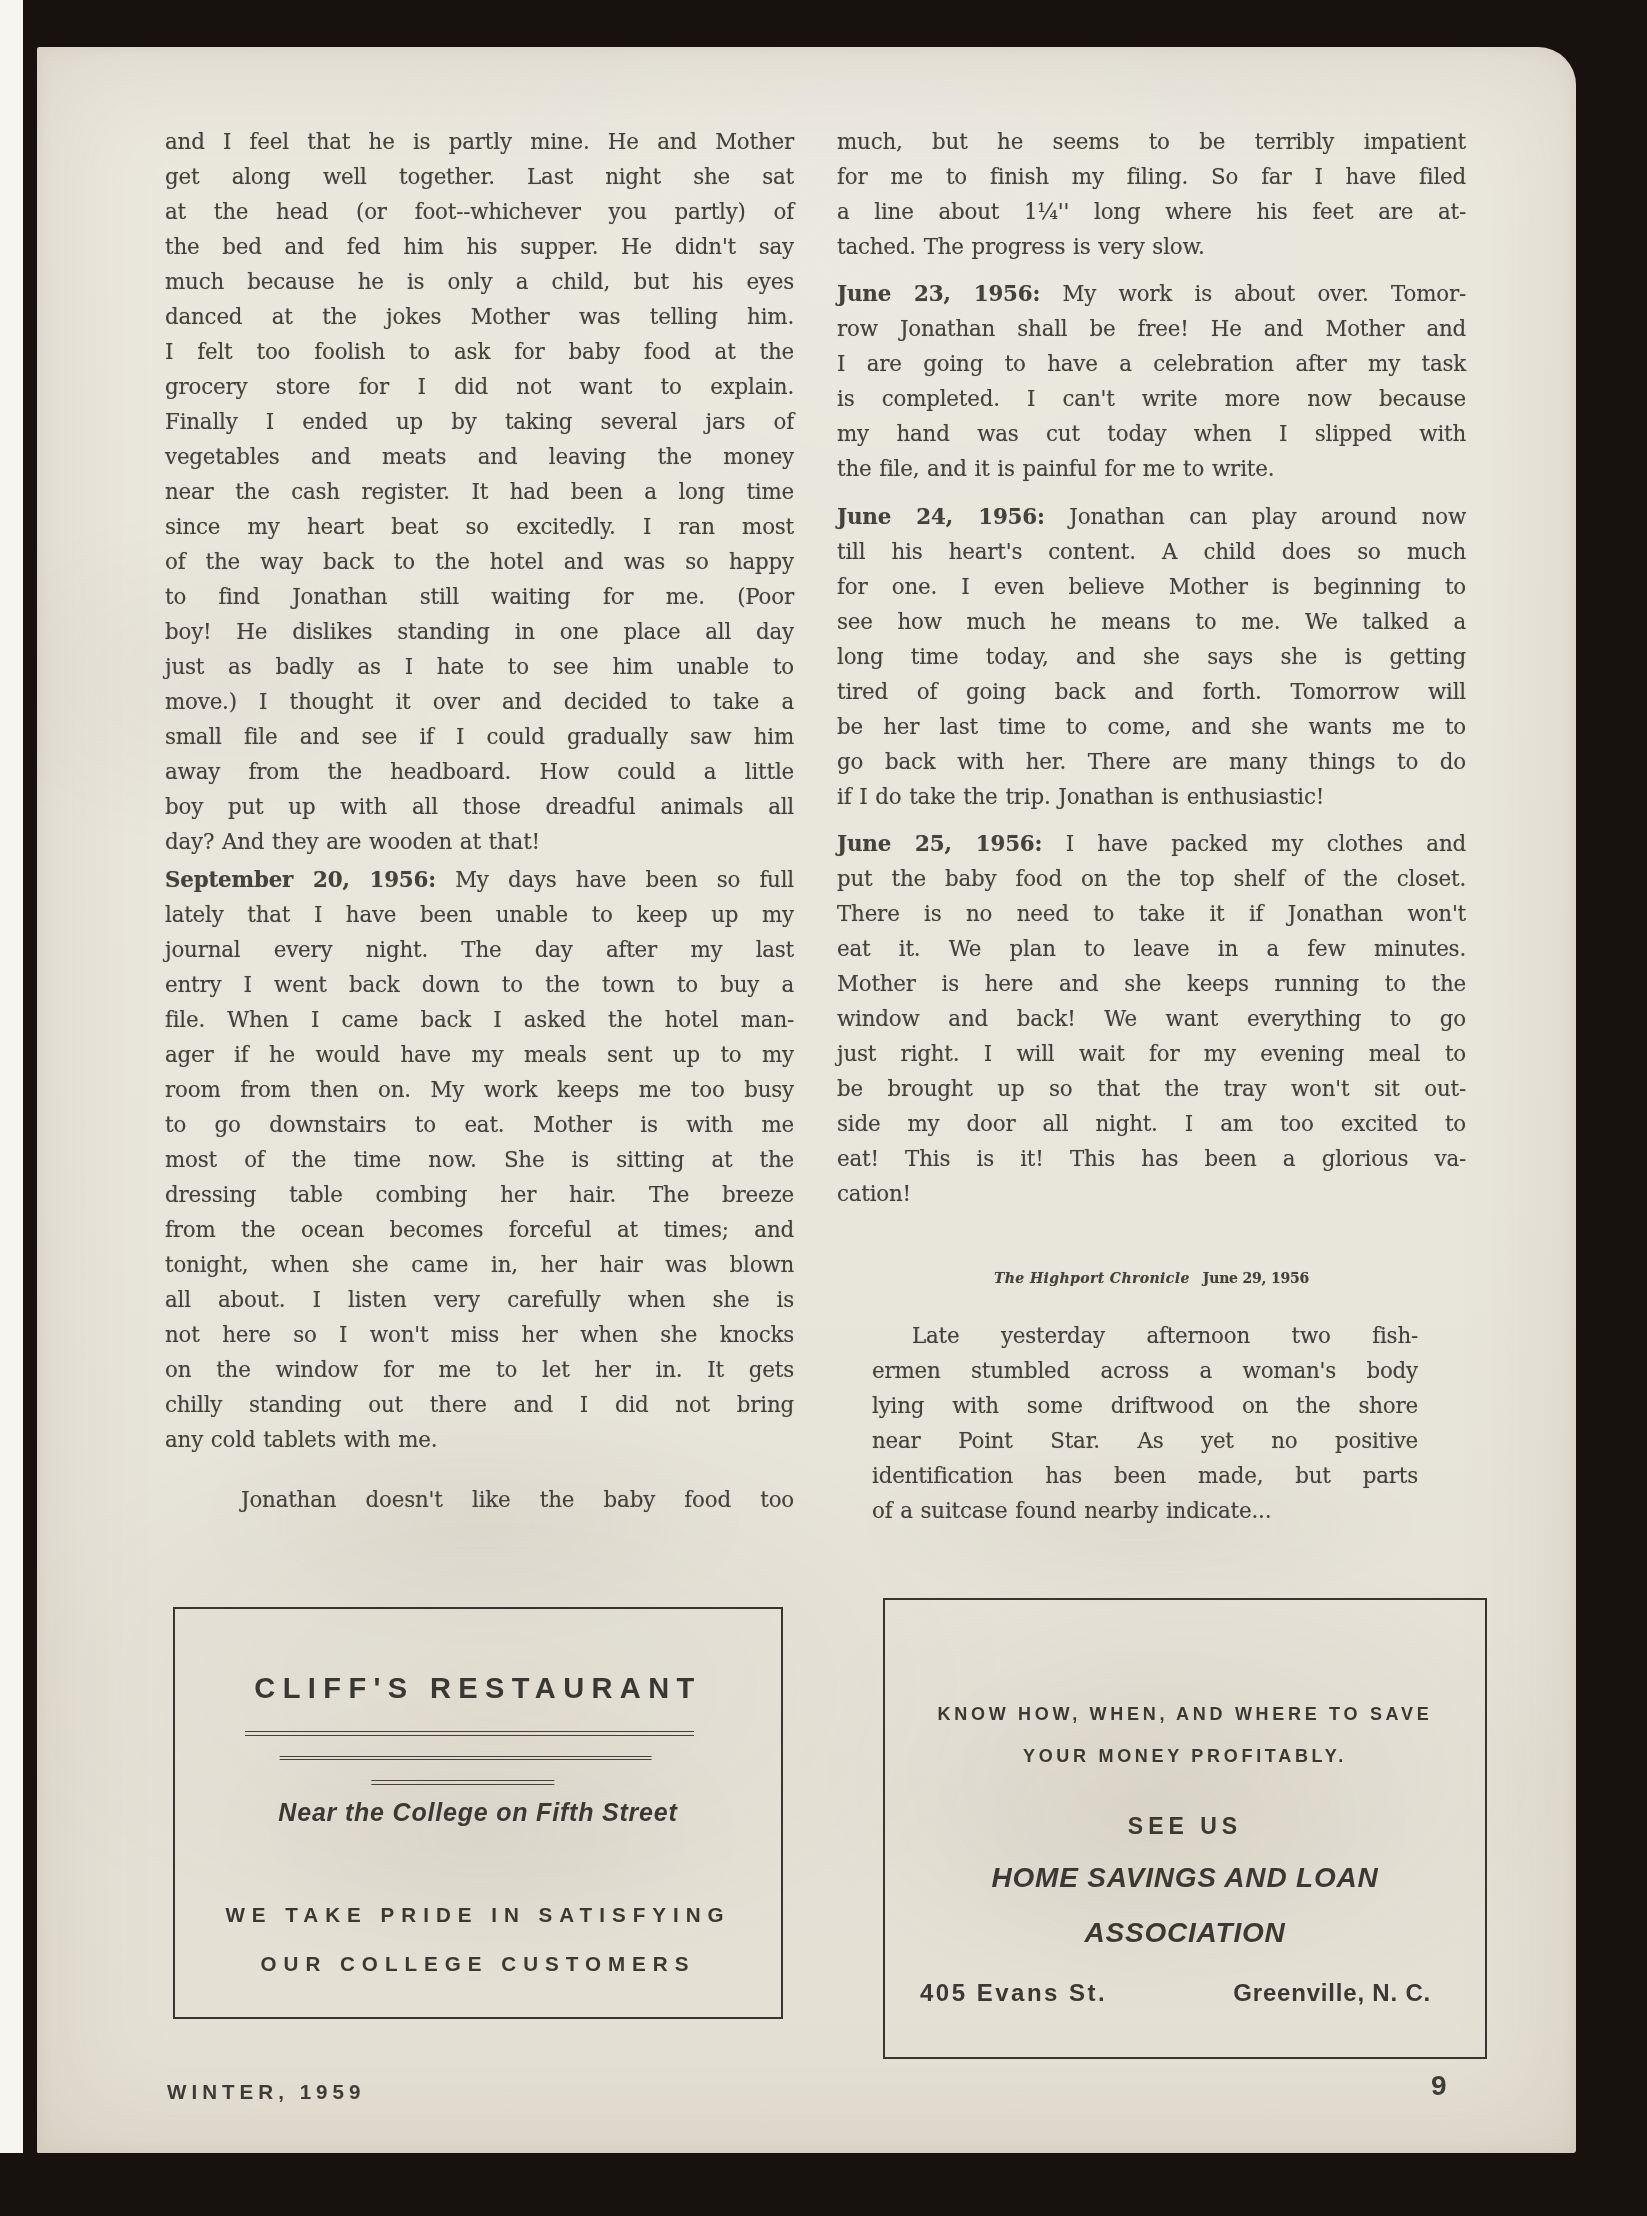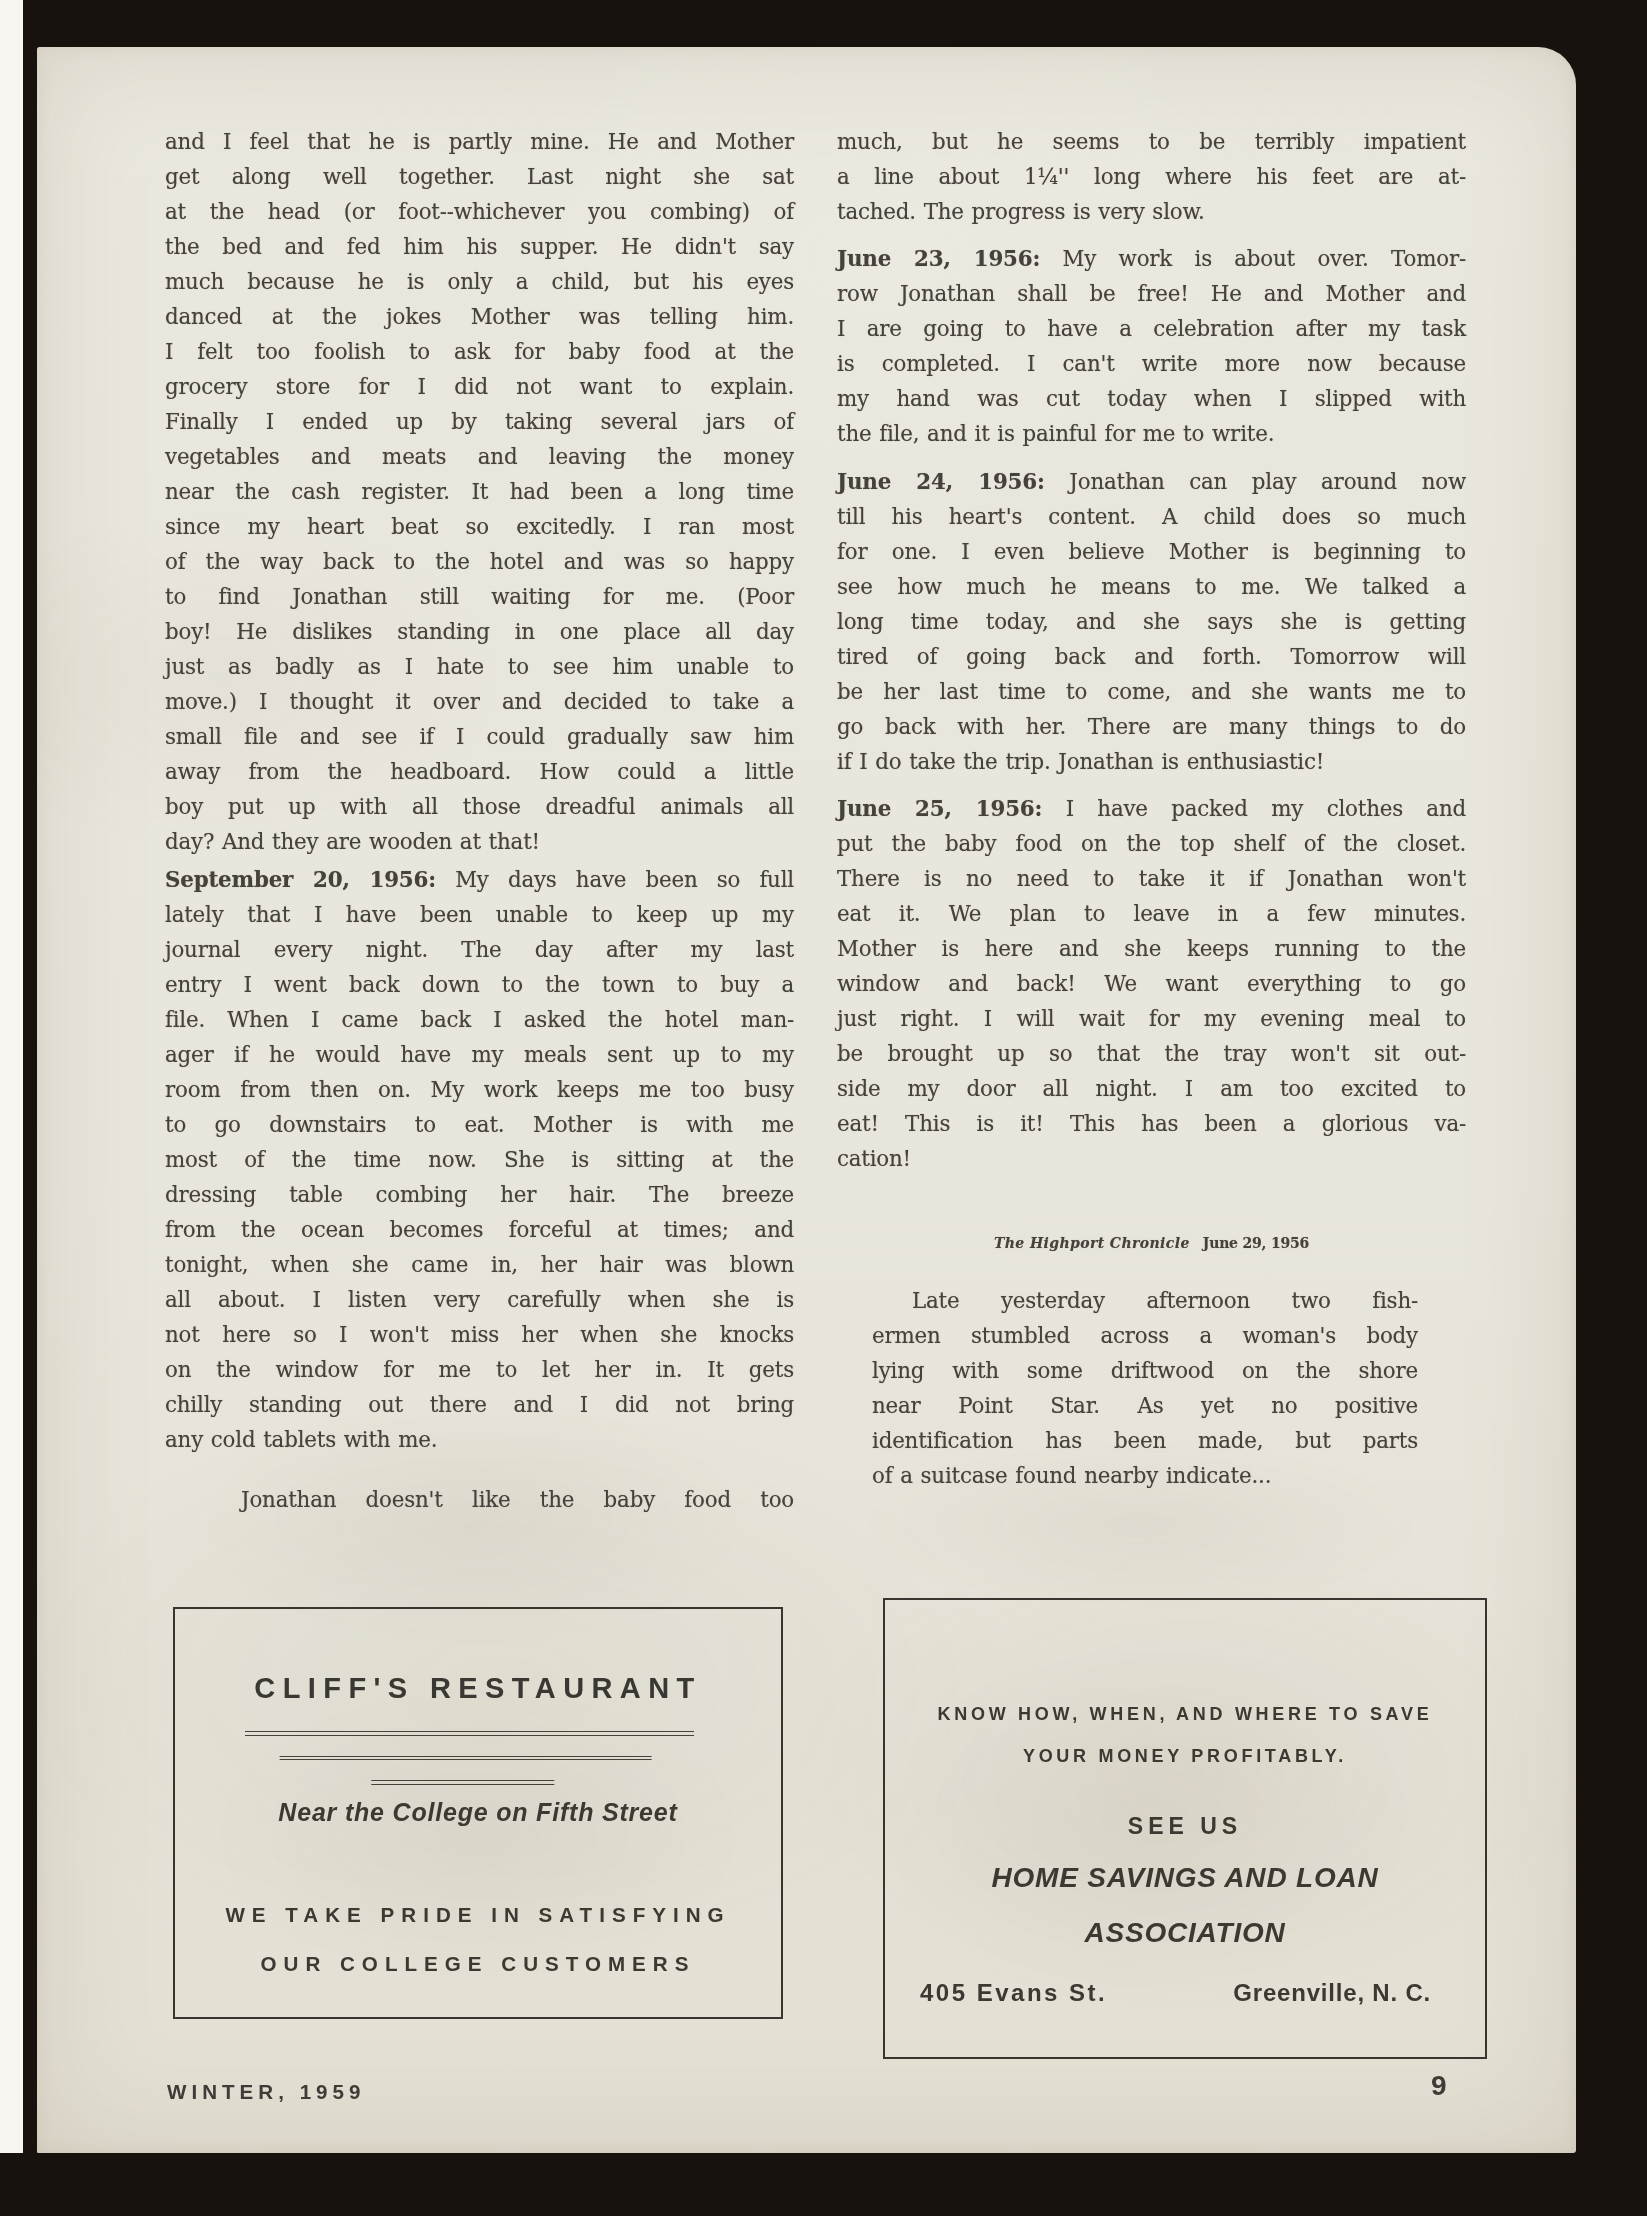--- a/index.html
+++ b/index.html
@@ -82,21 +82,21 @@
 
   <div class="smudge" style="left:148px;top:1343px;width:577px;height:264px;"></div>
   <div class="smudge" style="left:161px;top:1631px;width:560px;height:313px;"></div>
   <div class="smudge" style="left:824px;top:1590px;width:569px;height:363px;"></div>
   <div class="smudge" style="left:807px;top:1392px;width:593px;height:173px;"></div>
 
   <div class="col col-left">
       <div class="para first">
         <div class="line">and I feel that he is partly mine. He and Mother</div>
         <div class="line">get along well together. Last night she sat</div>
-        <div class="line">at the head (or foot--whichever you combing) of</div>
+        <div class="line">at the head (or foot--whichever you partly) of</div>
         <div class="line">the bed and fed him his supper. He didn't say</div>
         <div class="line">much because he is only a child, but his eyes</div>
         <div class="line">danced at the jokes Mother was telling him.</div>
         <div class="line">I felt too foolish to ask for baby food at the</div>
         <div class="line">grocery store for I did not want to explain.</div>
         <div class="line">Finally I ended up by taking several jars of</div>
         <div class="line">vegetables and meats and leaving the money</div>
         <div class="line">near the cash register. It had been a long time</div>
         <div class="line">since my heart beat so excitedly. I ran most</div>
         <div class="line">of the way back to the hotel and was so happy</div>
@@ -128,20 +128,21 @@
         <div class="line">chilly standing out there and I did not bring</div>
         <div class="line end">any cold tablets with me.</div>
       </div>
       <div class="para gap">
         <div class="line" style="text-indent: 76px;">Jonathan doesn't like the baby food too</div>
       </div>
     </div>
   <div class="col col-right">
       <div class="para first">
         <div class="line">much, but he seems to be terribly impatient</div>
+        <div class="line">for me to finish my filing. So far I have filed</div>
         <div class="line">a line about 1¼'' long where his feet are at-</div>
         <div class="line end">tached. The progress is very slow.</div>
       </div>
       <div class="para">
         <div class="line"><b>June 23, 1956:</b> My work is about over. Tomor-</div>
         <div class="line">row Jonathan shall be free! He and Mother and</div>
         <div class="line">I are going to have a celebration after my task</div>
         <div class="line">is completed. I can't write more now because</div>
         <div class="line">my hand was cut today when I slipped with</div>
         <div class="line end">the file, and it is painful for me to write.</div>

